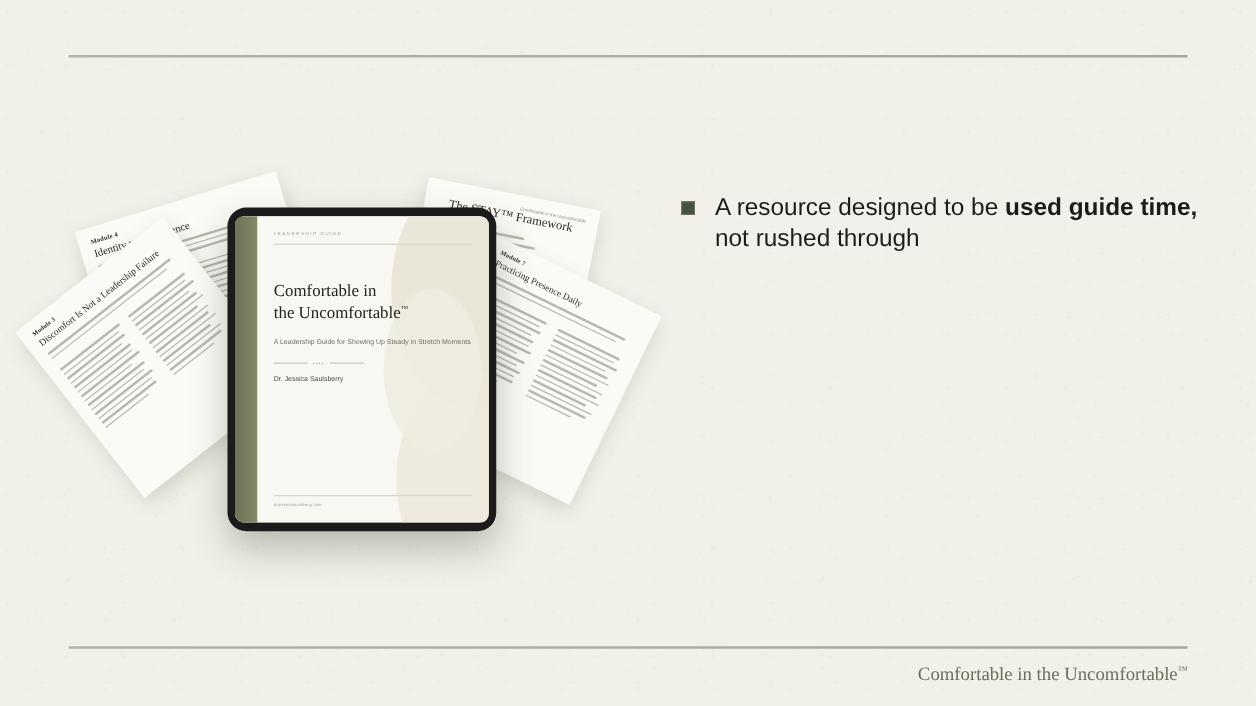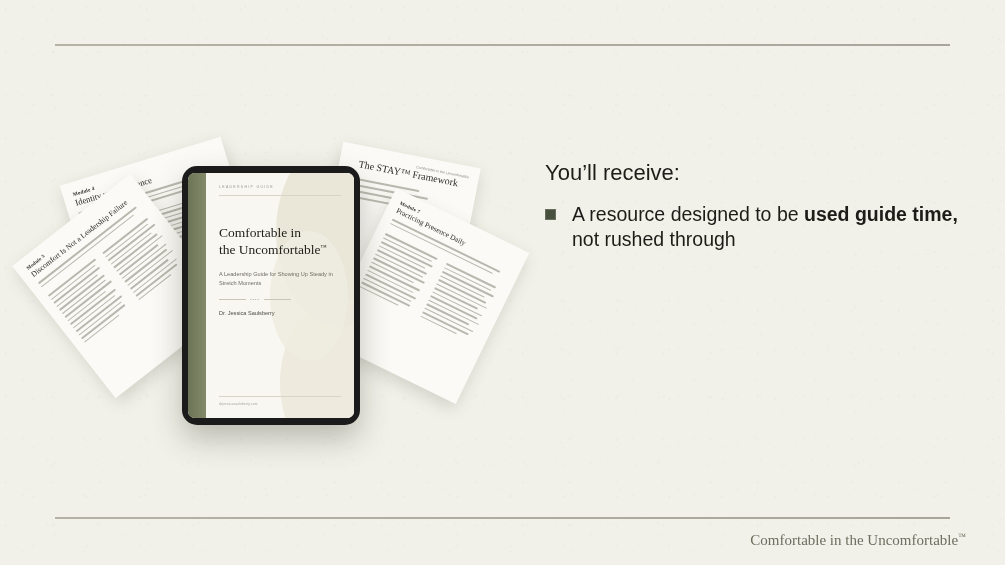--- a/index.html
+++ b/index.html
@@ -121,21 +121,21 @@
     width: 148px; height: 168px;
     transform: rotate(26deg);
   }
   #sheet-d .sheet-kicker { font-size: 5px; }
   #sheet-d .sheet-title { font-size: 7.4px; margin-top: 1px; }
 
   
   .tablet {
     position: absolute;
     left: 182px; top: 46px;
-    width: 178px; height: 259px;
+    width: 215px; height: 259px;
     background: #1b1b1b;
     border-radius: 15px;
     box-shadow: 0 14px 30px rgba(60,60,48,0.30);
     padding: 7px 6px;
     box-sizing: border-box;
   }
   .tablet-screen {
     position: relative;
     width: 100%; height: 100%;
     background: #f7f6f0;
@@ -250,21 +250,21 @@
     left: 0; top: 7px;
     width: 11px; height: 11px;
     background: #47503c;
     box-shadow: inset 0 0 0 1px rgba(255,255,255,0.18);
   }
   .bullets li b { font-weight: bold; }
 
   
   .footer-mark {
     position: absolute;
-    right: 39px;
+    right: 55px;
     bottom: 16px;
     font-family: "Liberation Serif", serif;
     font-size: 15px;
     color: #6b6f5f;
   }
   .footer-mark sup { font-size: 8px; vertical-align: super; }
 </style>
 </head>
 <body>
 
@@ -446,21 +446,20 @@
             <div class="cover-url">drjessicasaulsberry.com</div>
           </div>
         </div>
       </div>
     </div>
   </div>
 
 </div>
 
 <div class="content">
-  <p class="lede">You’ll receive:</p>
   <ul class="bullets">
     <li>
       <span class="sq"></span>
     </li>
     <li>
       <span class="sq"></span>
       <span>A resource designed to be </span><b>used guide time,</b><span> not rushed through</span>
     </li>
   </ul>
 </div>

